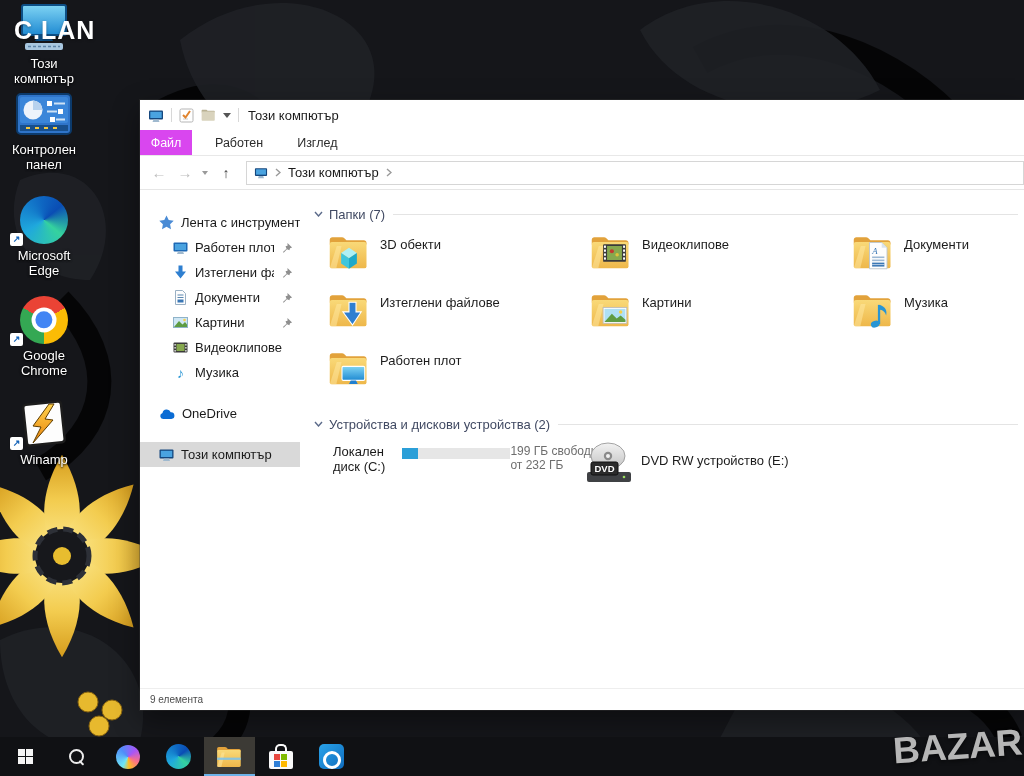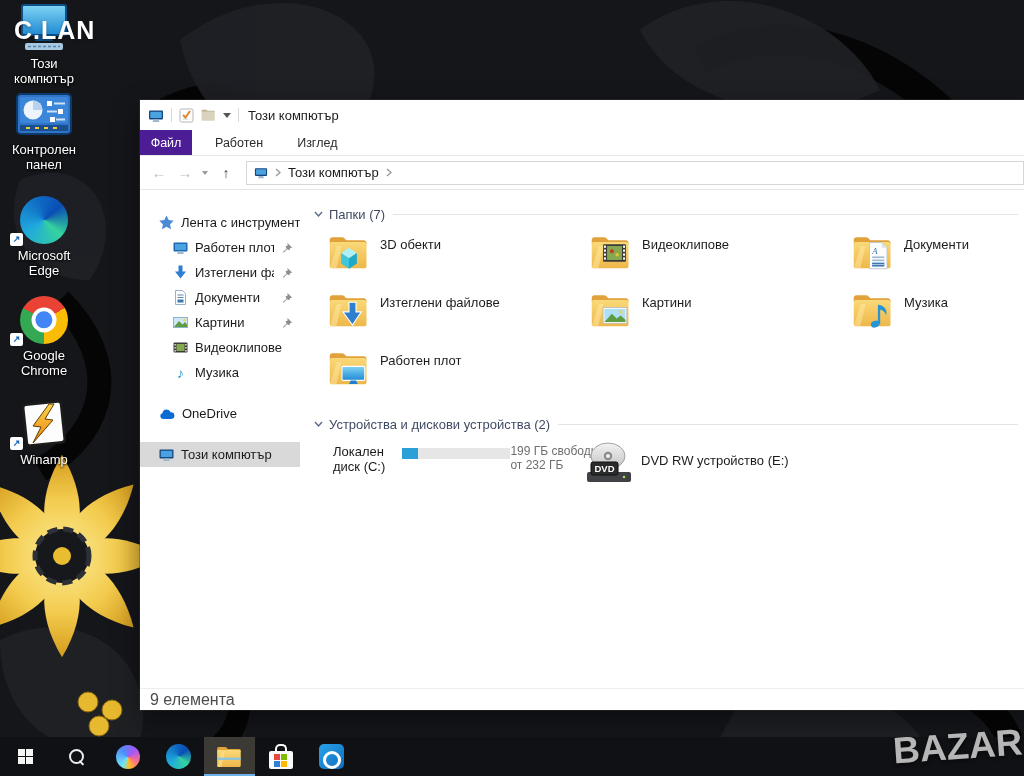--- a/index.html
+++ b/index.html
@@ -28,21 +28,21 @@
   
   .window { position:absolute; left:140px; top:100px; width:884px; height:610px; background:#fff; z-index:10; font-size:13px; color:#1a1a1a; box-shadow:0 0 0 1px rgba(60,60,60,.35), 0 10px 26px rgba(0,0,0,.4); }
   .titlebar { height:30px; display:flex; align-items:center; padding-left:8px; background:#fff; }
   .qat { display:flex; align-items:center; gap:7px; }
   .vsep { width:1px; height:14px; background:#d8d8d8; }
   .caret { width:0; height:0; border-left:4px solid transparent; border-right:4px solid transparent; border-top:5px solid #555; }
   .win-title { margin-left:9px; font-size:13px; color:#1a1a1a; white-space:nowrap; }
 
   .tabs { height:26px; display:flex; align-items:stretch; border-bottom:1px solid #e8e8e8; background:#fff; }
   .tab { padding:0 17px; display:flex; align-items:center; color:#2b2b2b; font-size:12.5px; }
-  .tab.active { background:#4c1d95; color:#fff; width:52px; padding:0; justify-content:center; margin-right:6px; }
+  .tab.active { background:#d946ef; color:#fff; width:52px; padding:0; justify-content:center; margin-right:6px; }
 
   .addressbar { height:34px; display:flex; align-items:center; padding-left:6px; border-bottom:1px solid #e6e6e6; background:#fff; }
   .nav-arrow { width:26px; text-align:center; font-size:15px; color:#bdbdbd; }
   .nav-arrow.up { color:#3f3f3f; font-size:14px; width:28px; }
   .drop-caret { width:0; height:0; border-left:3.5px solid transparent; border-right:3.5px solid transparent; border-top:4px solid #9a9a9a; margin:0 4px; }
   .addressbox { flex:1; height:24px; border:1px solid #d6d6d6; background:#fff; display:flex; align-items:center; padding:0 7px; gap:7px; margin-left:6px; }
   .crumb { font-size:13px; color:#1a1a1a; white-space:nowrap; }
 
   .wbody { display:flex; height:498px; background:#fff; }
   .navpane { width:160px; flex-shrink:0; padding-top:20px; overflow:hidden; }
@@ -65,21 +65,21 @@
   .tile .tlabel { margin-top:7px; font-size:13px; color:#1c1c1c; white-space:nowrap; }
 
   .drive-grid { display:grid; grid-template-columns:262px 262px; grid-auto-rows:66px; padding-left:12px; }
   .drive-tile { display:flex; gap:9px; align-items:flex-start; }
   .drive-info { display:flex; flex-direction:row; margin-top:4px; }
   .disk-bar { width:170px; height:11px; background:#e6e6e6; margin:4px 0 4px 0; }
   .disk-fill { height:100%; background:#2b9fd8; }
   .free-text { font-size:12px; color:#6e6e6e; }
   .dvd-label { margin-top:13px; font-size:13px; color:#1c1c1c; white-space:nowrap; }
 
-  .statusbar { position:absolute; left:0; bottom:0; width:100%; height:22px; border-top:1px solid #eeeeee; background:#fff; font-size:16px; color:#4c4c4c; line-height:21px; padding-left:10px; }
+  .statusbar { position:absolute; left:0; bottom:0; width:100%; height:22px; border-top:1px solid #eeeeee; background:#fff; font-size:10px; color:#4c4c4c; line-height:21px; padding-left:10px; }
 
   
   .taskbar { position:absolute; left:0; top:737px; width:1024px; height:39px; background:#101114; display:flex; z-index:50; }
   .tb-btn { width:51px; height:100%; display:flex; align-items:center; justify-content:center; position:relative; }
   .tb-btn.active { background:#3c3a35; }
   .tb-btn.active::after { content:""; position:absolute; left:0; right:0; bottom:0; height:2px; background:#6cb2e8; }
   .start-ic { display:grid; grid-template-columns:7px 7px; grid-template-rows:7px 7px; gap:1.5px; }
   .start-ic span { background:#f5f5f5; }
   .search-ic { position:relative; width:18px; height:18px; }
   .search-ic::before { content:""; position:absolute; left:1px; top:1px; width:11px; height:11px; border:2px solid #ececec; border-radius:50%; }

